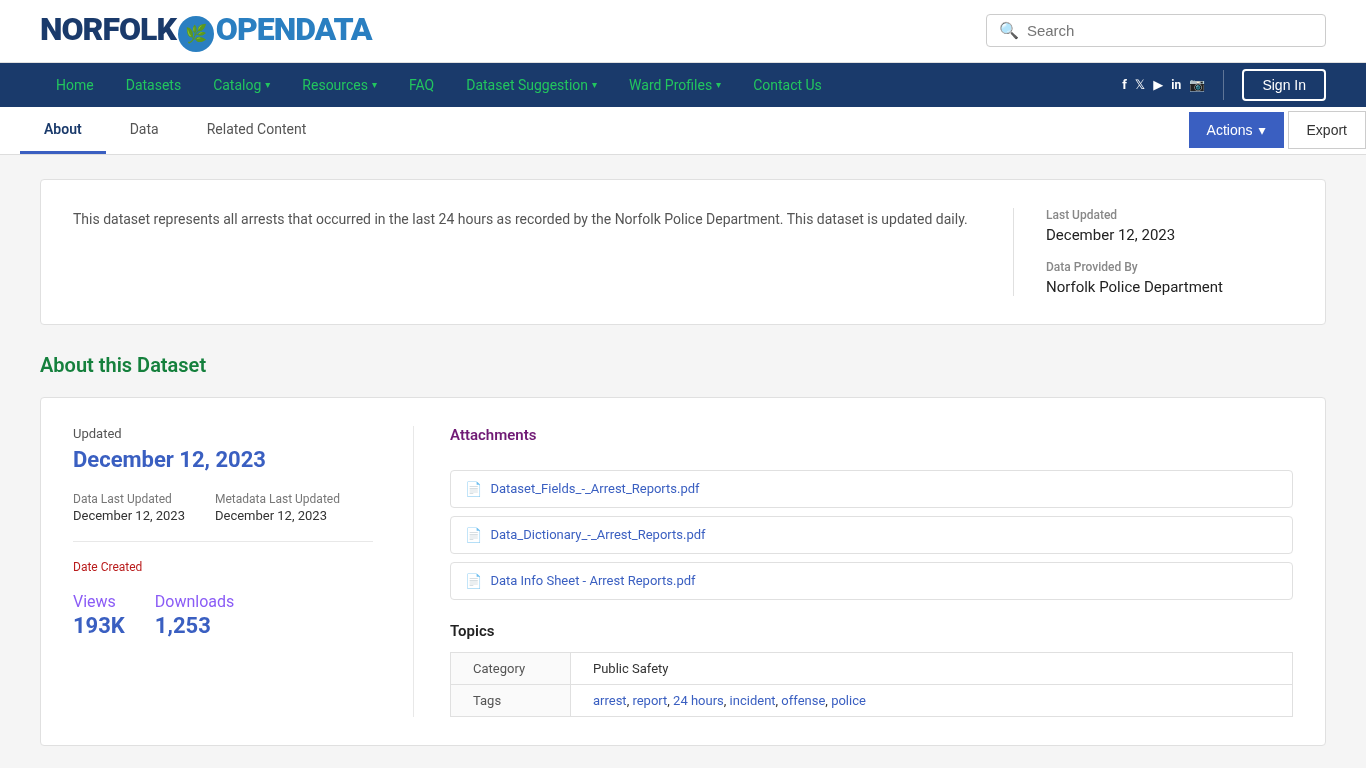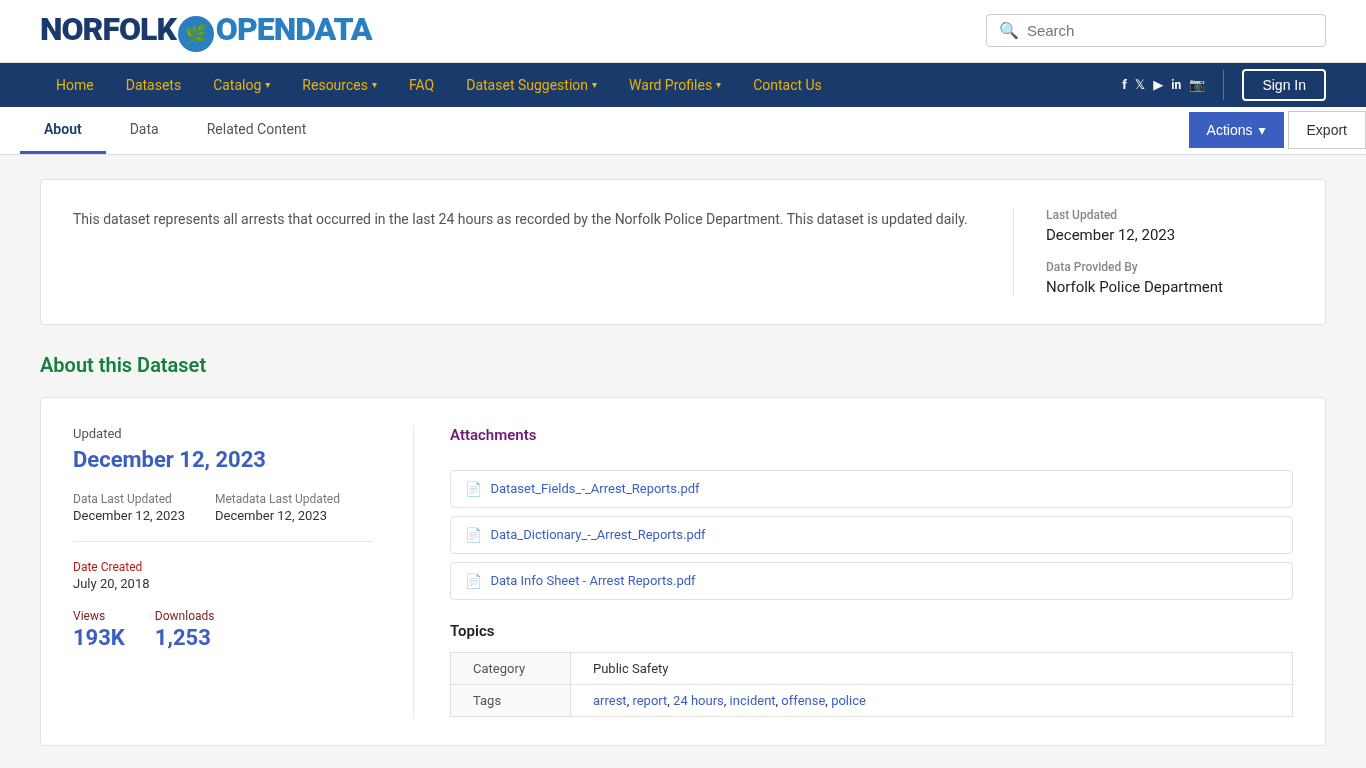--- a/index.html
+++ b/index.html
@@ -65,21 +65,21 @@
       align-items: center;
       justify-content: space-between;
       padding: 0 40px;
     }
     .nav-links {
       display: flex;
       align-items: center;
       gap: 0;
     }
     .nav-item {
-      color: #eab308;
+      color: #22c55e;
       font-size: 14px;
       padding: 14px 16px;
       cursor: pointer;
       display: flex;
       align-items: center;
       gap: 4px;
       white-space: nowrap;
       text-decoration: none;
     }
     .nav-chevron { font-size: 10px; }
@@ -286,22 +286,22 @@
     .about-date-created-val {
       font-size: 13px;
       color: #333;
     }
     .about-stats-row {
       display: flex;
       gap: 30px;
       margin-top: 18px;
     }
     .about-stat-label {
-      font-size: 12px;
-      color: #7f1d1d;
+      font-size: 16px;
+      color: #8b5cf6;
       margin-bottom: 2px;
     }
     .about-stat-val {
       font-size: 22px;
       font-weight: 700;
       color: #3a5fc1;
     }
     .about-right {
       flex: 1;
       border-left: 1px solid #e8e8e8;
@@ -449,21 +449,20 @@
             <div class="about-meta-label">Data Last Updated</div>
             <div class="about-meta-val">December 12, 2023</div>
           </div>
           <div class="about-meta-col">
             <div class="about-meta-label">Metadata Last Updated</div>
             <div class="about-meta-val">December 12, 2023</div>
           </div>
         </div>
         <hr class="divider-h">
         <div class="about-date-created-label">Date Created</div>
-        <div class="about-date-created-val">July 20, 2018</div>
         <div class="about-stats-row">
           <div>
             <div class="about-stat-label">Views</div>
             <div class="about-stat-val">193K</div>
           </div>
           <div>
             <div class="about-stat-label">Downloads</div>
             <div class="about-stat-val">1,253</div>
           </div>
         </div>

